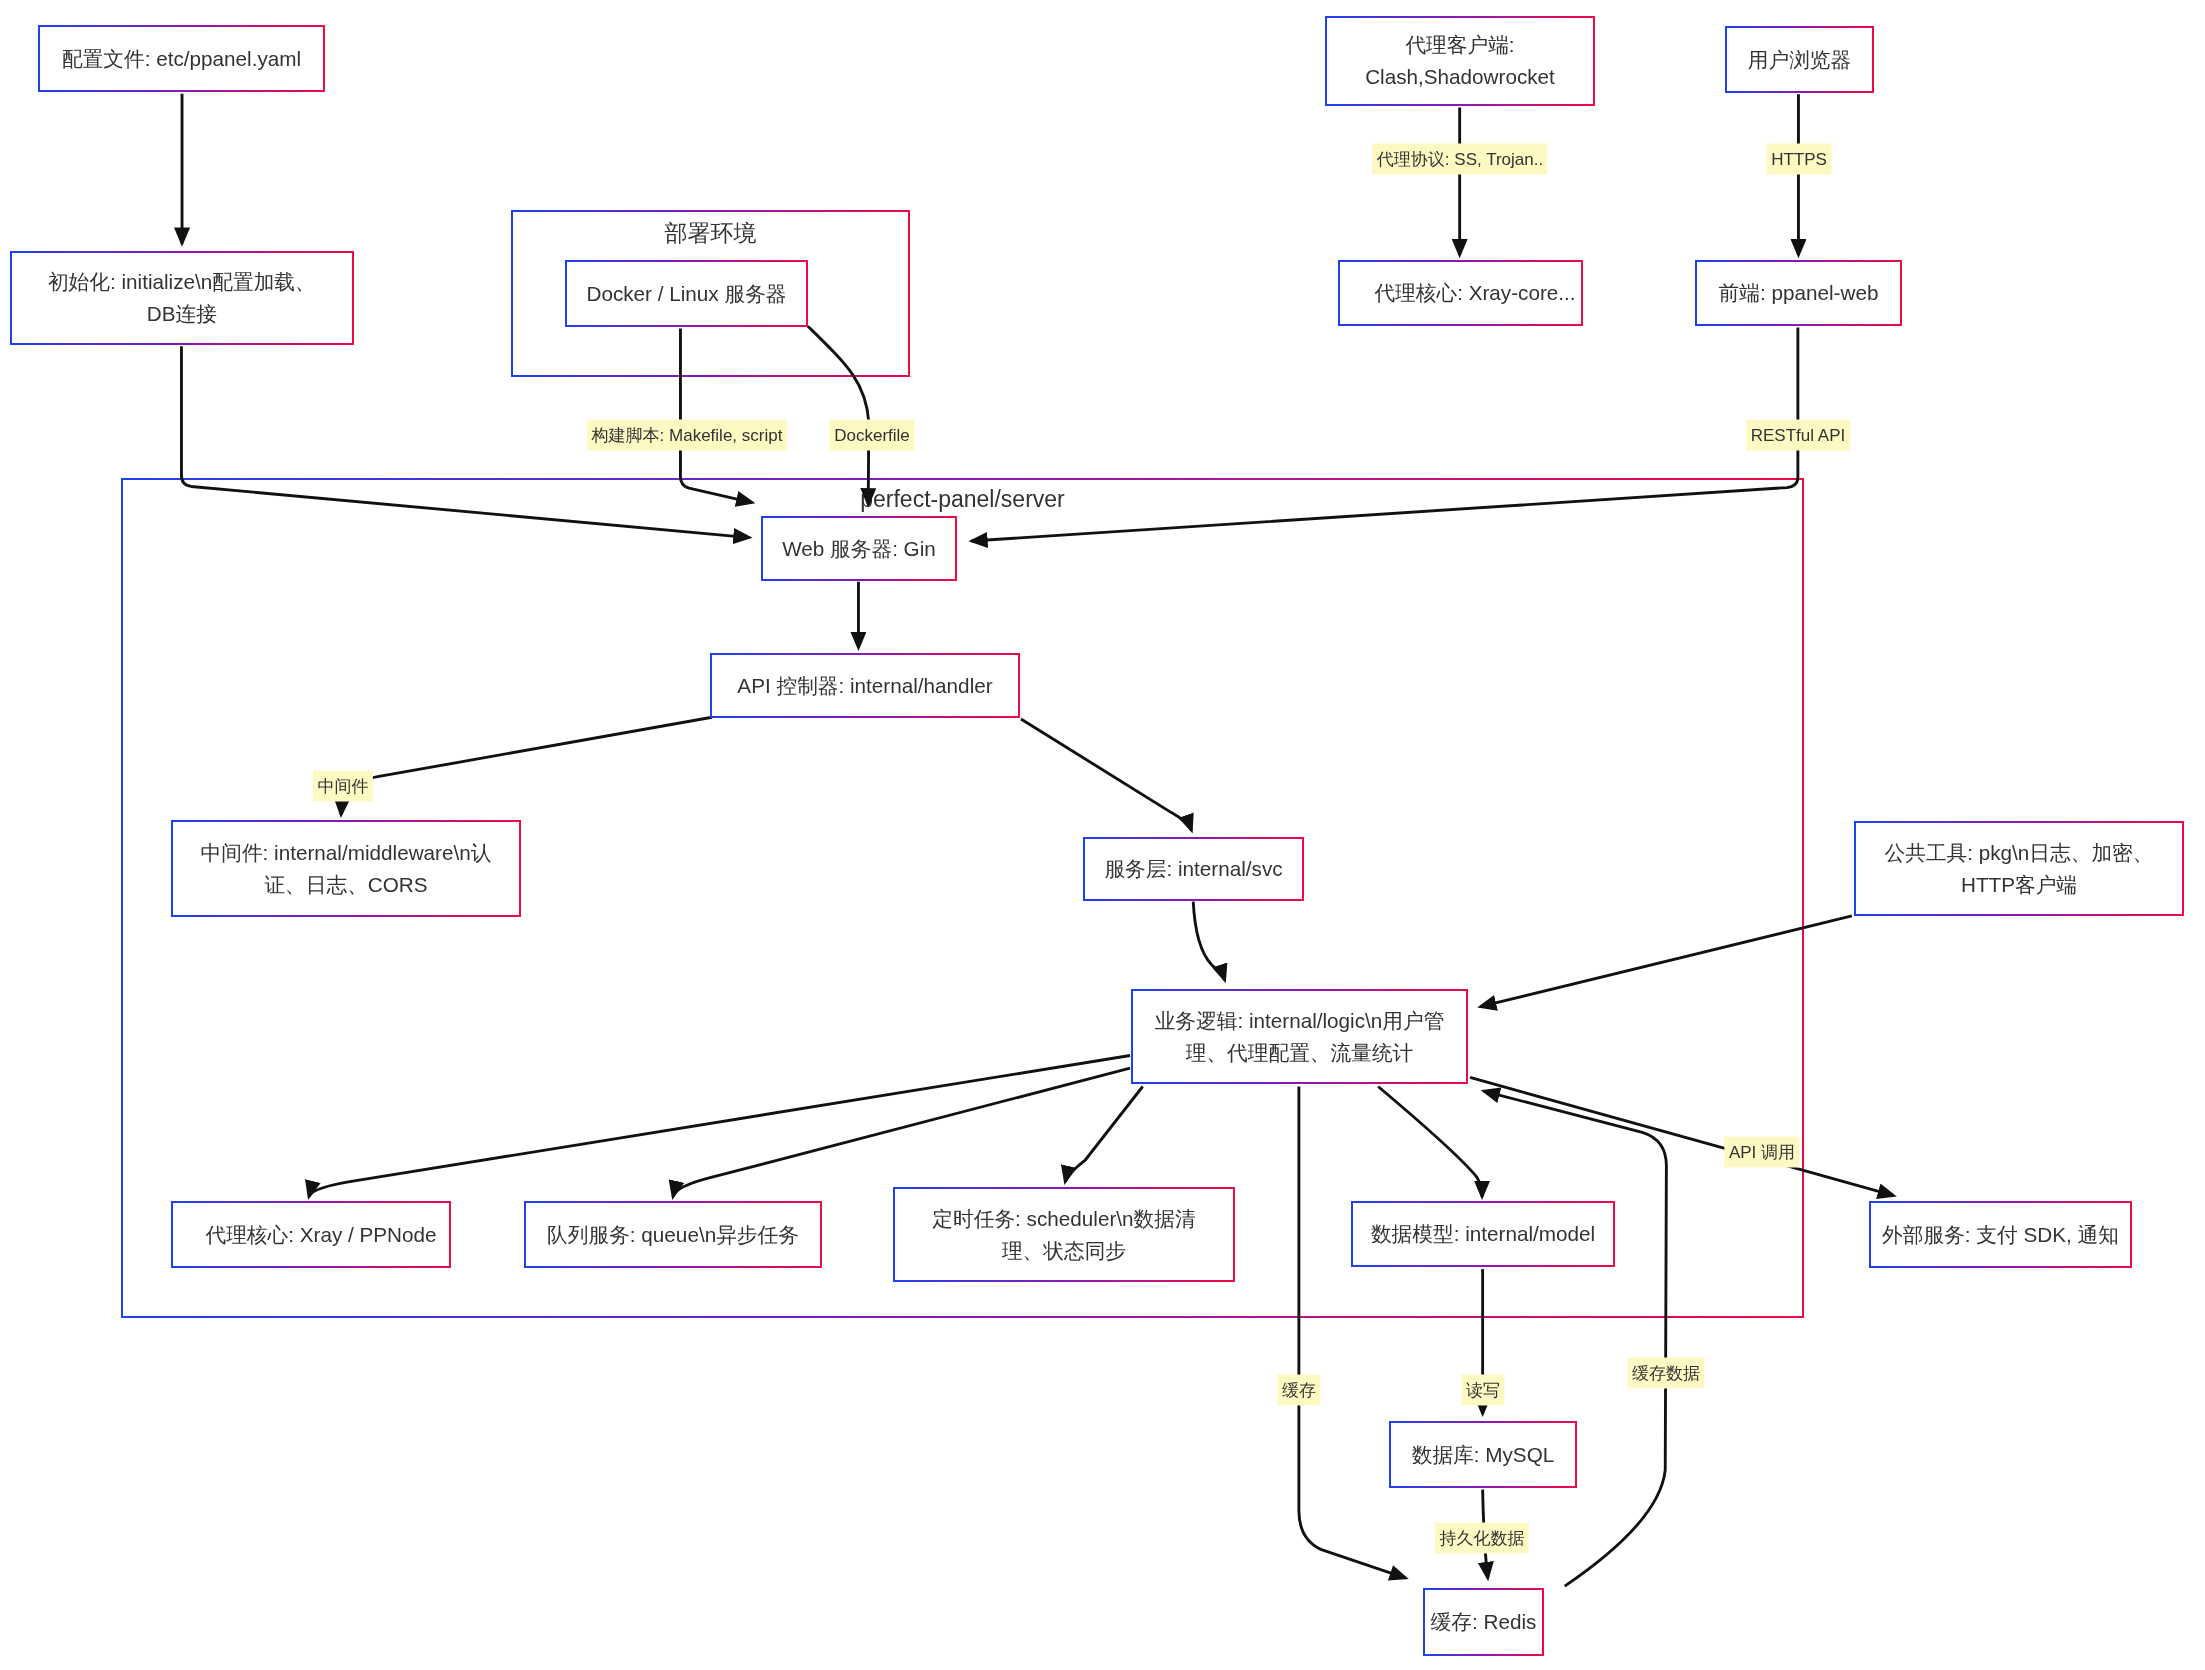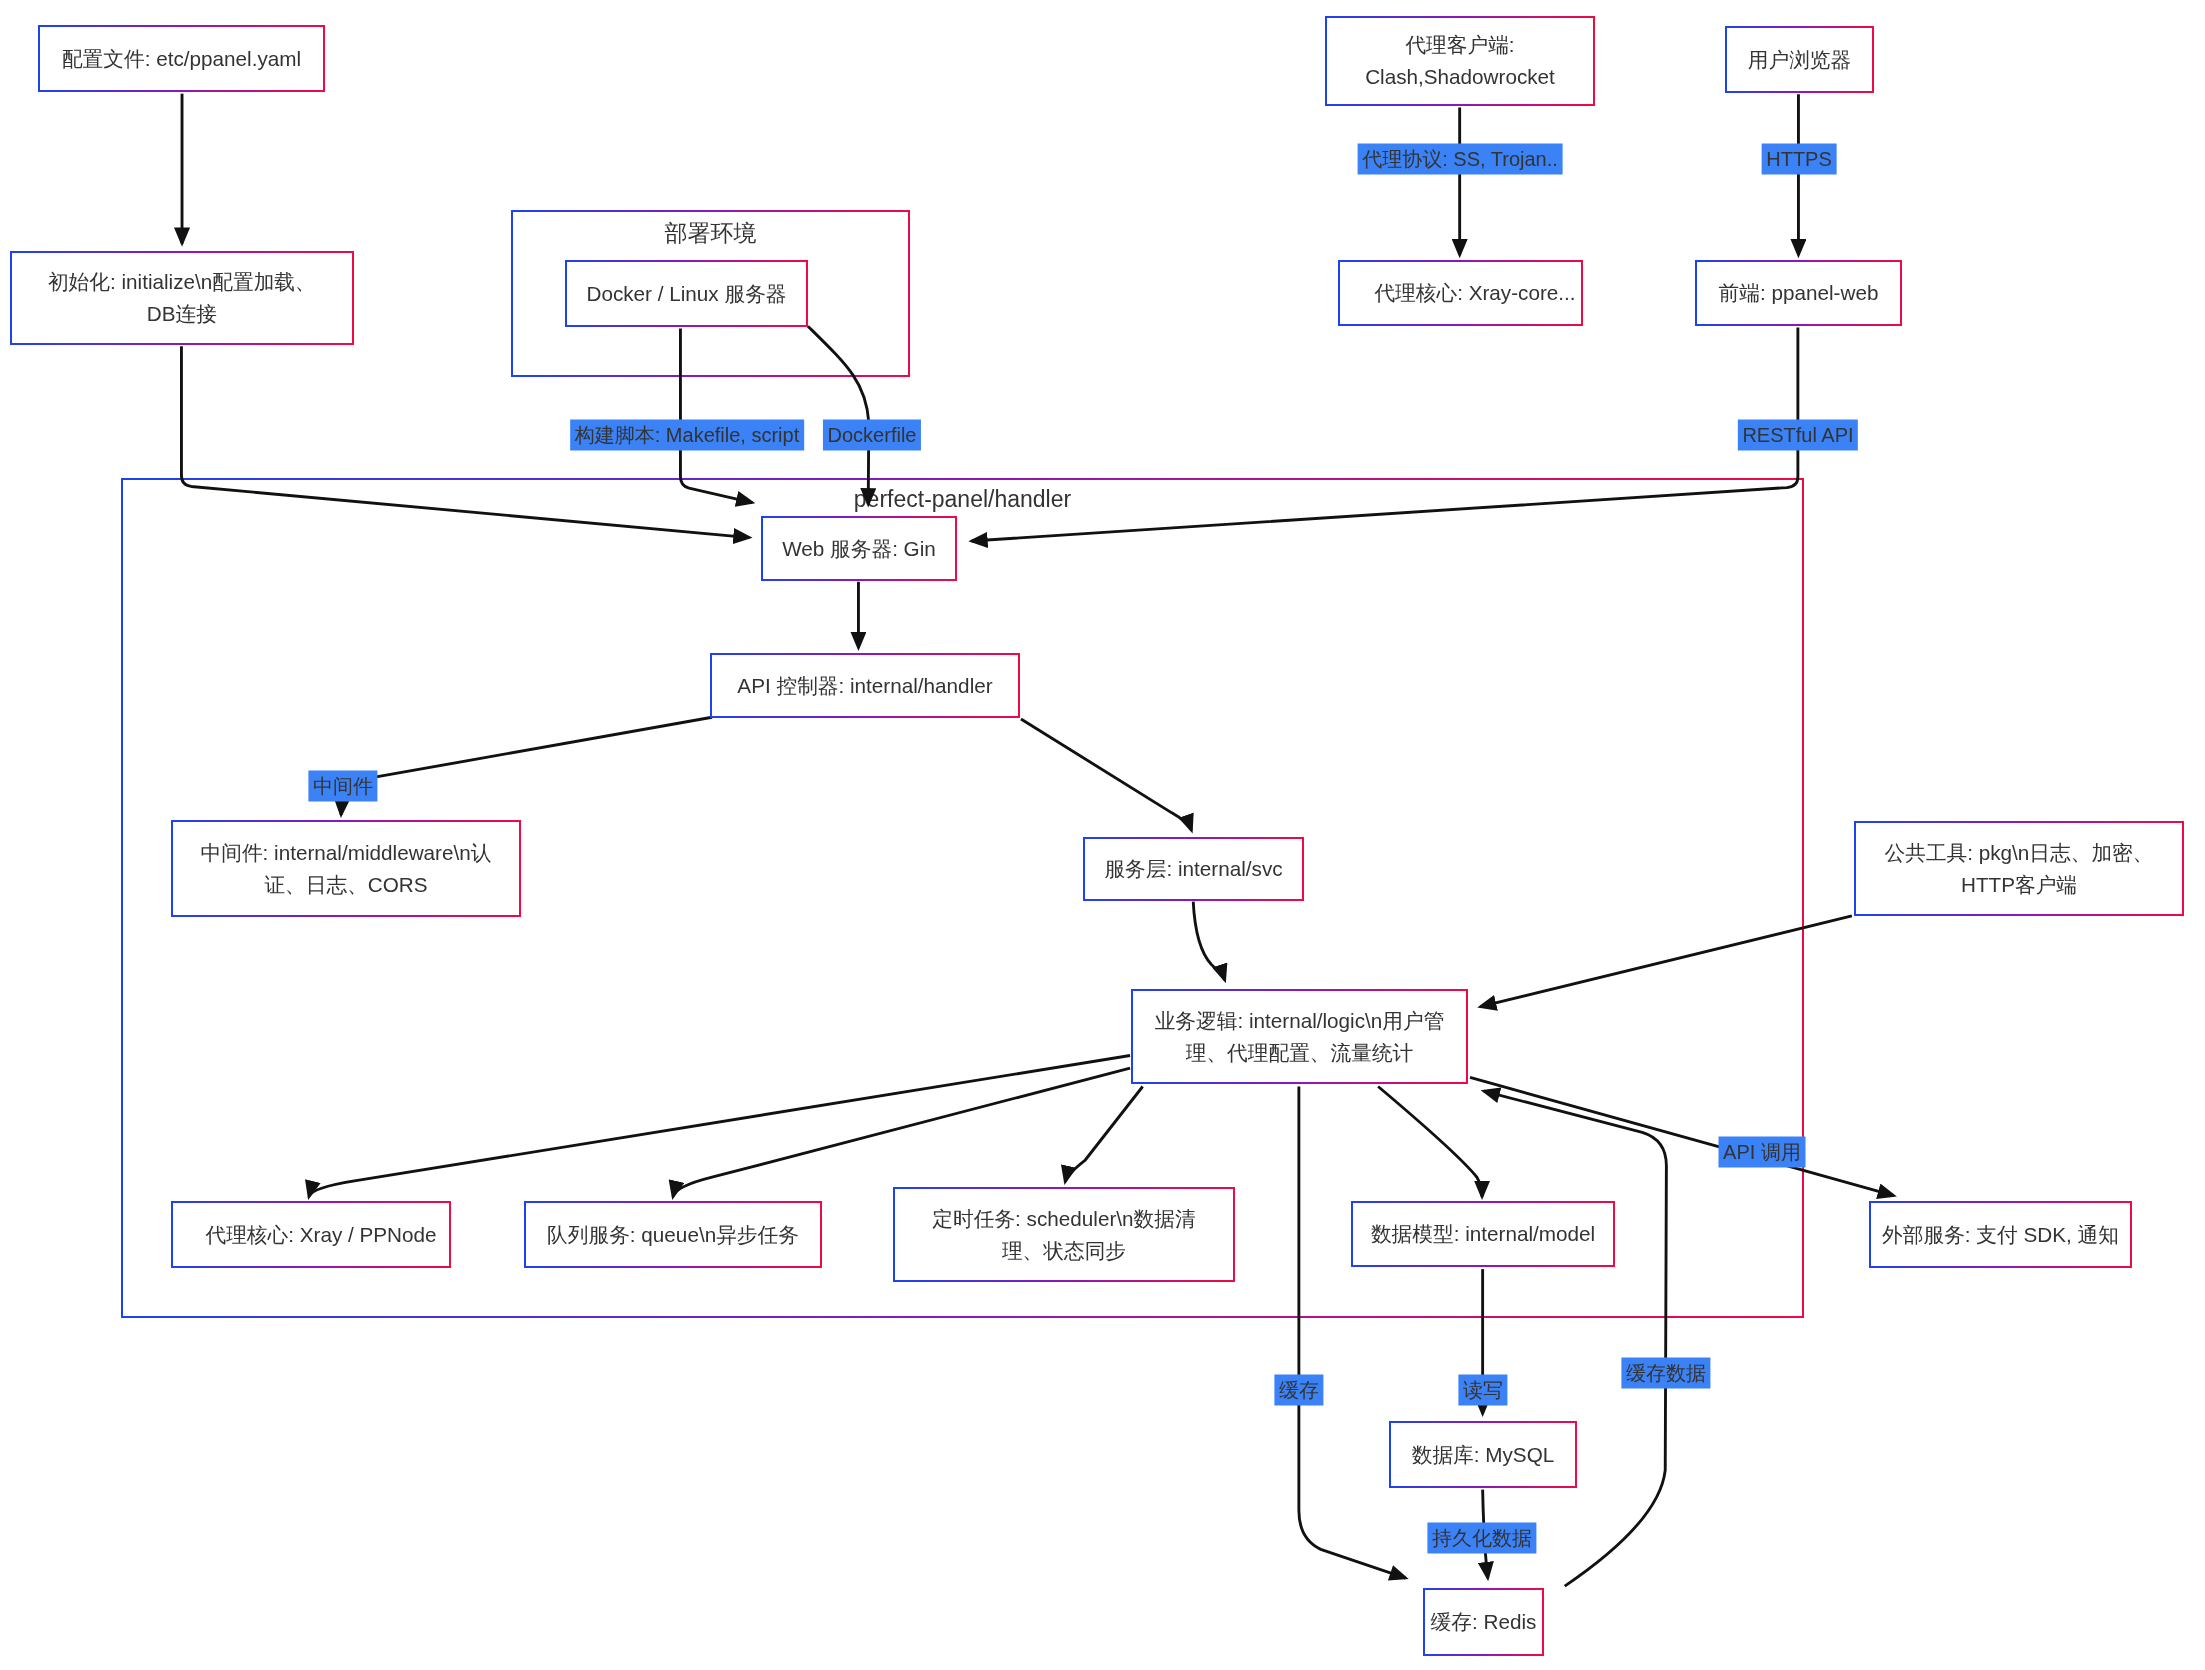--- a/index.html
+++ b/index.html
@@ -4,33 +4,33 @@
 <style>
   html,body{margin:0;padding:0;}
   body{width:2205px;height:1670px;position:relative;background:#ffffff;font-family:"Liberation Sans",sans-serif;overflow:hidden;}
   .node{position:absolute;box-sizing:border-box;background:#fff;border:2.9px solid transparent;
         border-image:linear-gradient(to right,#1d43ee 0%,#8d18b8 50%,#ee0a45 100%) 1;
         display:flex;align-items:center;justify-content:center;text-align:center;
         color:#333;font-size:20.7px;line-height:32px;white-space:pre-line;z-index:3;}
   .container-box{position:absolute;box-sizing:border-box;background:transparent;border:2.9px solid transparent;
         border-image:linear-gradient(to right,#1d43ee 0%,#8d18b8 50%,#ee0a45 100%) 1;z-index:0;}
   .container-label{position:absolute;width:100%;top:5.7px;text-align:center;color:#333;font-size:23px;z-index:2;}
-  .edge-label{position:absolute;transform:translate(-50%,-50%);background:#3b82f6;color:#333;
-        font-size:20px;line-height:23px;padding:4px 4.6px;white-space:nowrap;z-index:2;}
+  .edge-label{position:absolute;transform:translate(-50%,-50%);background:#fef9c3;color:#333;
+        font-size:17px;line-height:23px;padding:4px 4.6px;white-space:nowrap;z-index:2;}
   svg.edges{position:absolute;left:0;top:0;z-index:1;}
   svg.edges path{fill:none;stroke:#111;stroke-width:5;stroke-linejoin:round;}
 </style>
 </head>
 <body>
 
 <div class="container-box" style="left:511px;top:210px;width:399px;height:167px;">
   <div class="container-label">部署环境</div>
 </div>
 <div class="container-box" style="left:121px;top:478px;width:1683px;height:840px;">
-  <div class="container-label">perfect-panel/handler</div>
+  <div class="container-label">perfect-panel/server</div>
 </div>
 
 <svg class="edges" width="2205" height="1670" viewBox="0 0 3840 2908">
   <defs>
     <marker id="arrow" viewBox="0 0 12 10" refX="10" refY="5" markerWidth="34" markerHeight="28" markerUnits="userSpaceOnUse" orient="auto">
       <path d="M0,0 L12,5 L0,10 Z" style="fill:#111;stroke:none;"></path>
     </marker>
   </defs>
   <path d="M317,163 L317,424" marker-end="url(#arrow)"></path>
   <path d="M316,603 L316,828 Q316,845 333,847 L1305,936" marker-end="url(#arrow)"></path>

